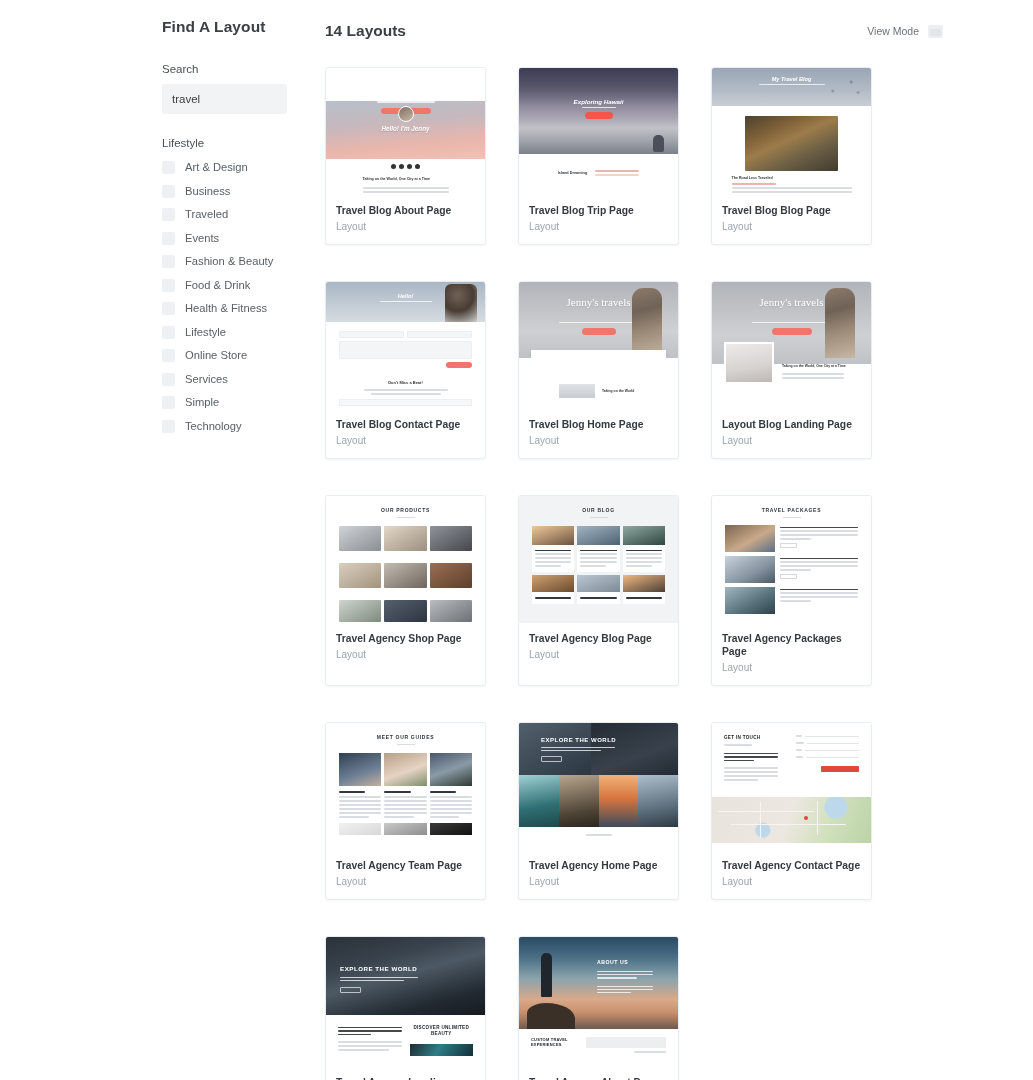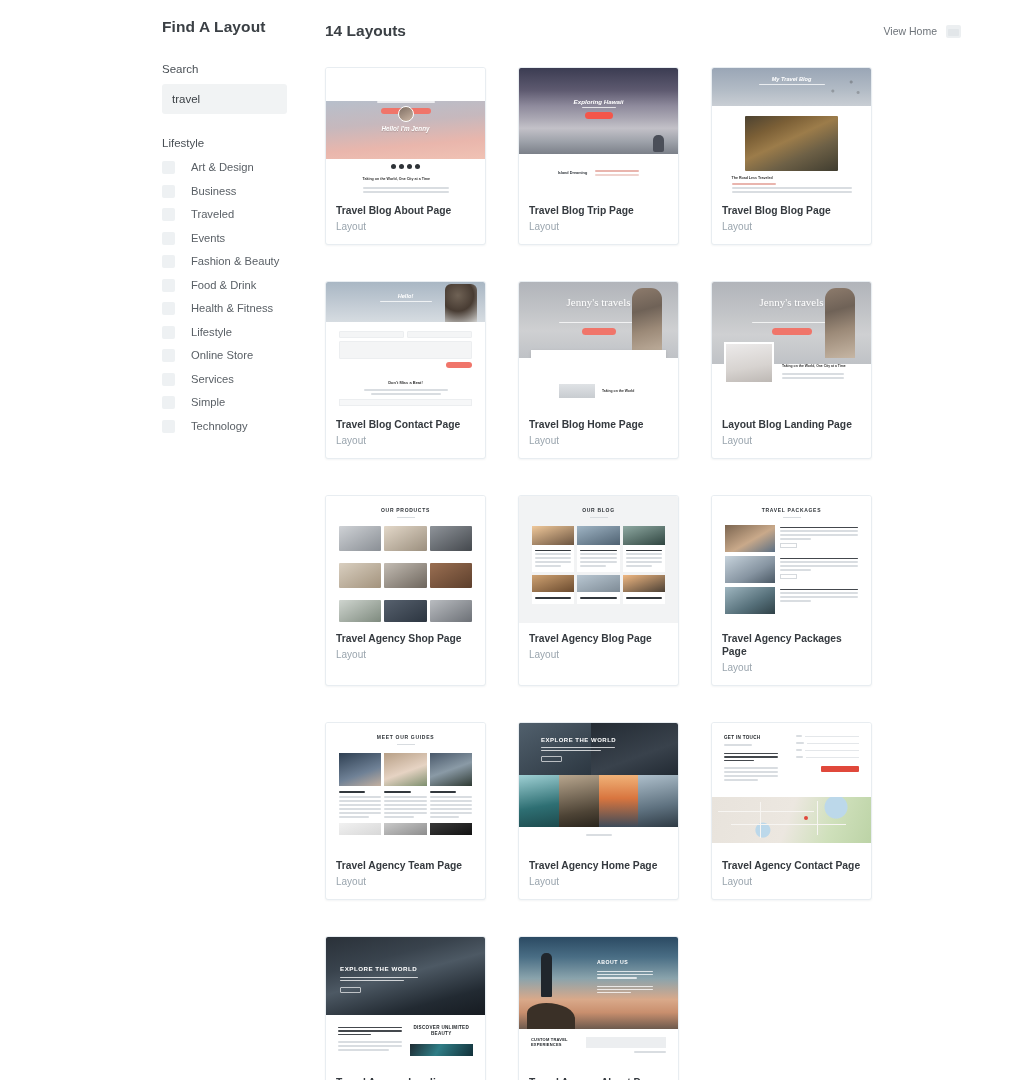--- a/index.html
+++ b/index.html
@@ -69,30 +69,30 @@
     width: 13px;
     height: 13px;
     background: #eef1f3;
     border-radius: 2px;
     flex: 0 0 13px;
     margin-top: 3px;
   }
   .cat-label {
     font-size: 11.2px;
     color: #5a6066;
-    margin-left: 16px;
+    margin-left: 10px;
     line-height: 19.5px;
     width: 92px;
   }
 
   
   .main {
     flex: 1;
     margin-left: 38px;
-    padding-right: 72px;
+    padding-right: 90px;
   }
   .main-head {
     display: flex;
     align-items: center;
     justify-content: space-between;
     height: 26px;
     margin-bottom: 23px;
   }
   .count-title {
     font-size: 15.5px;
@@ -352,21 +352,21 @@
         <span class="cat-box"></span>
         <span class="cat-label">Technology</span>
       </li>
     </ul>
   </aside>
 
   <main class="main">
     <div class="main-head">
       <div class="count-title">14 Layouts</div>
       <div class="view-mode">
-        <span class="view-mode-label">View Home</span>
+        <span class="view-mode-label">View Mode</span>
         <span class="view-mode-icon"></span>
       </div>
     </div>
 
     <div class="grid">
 
       <div class="card">
         <div class="thumb">
           <div class="c1-hero">
             <div class="c1-ava"></div>

